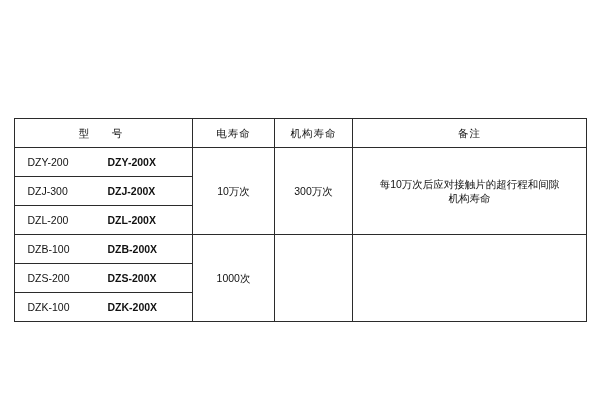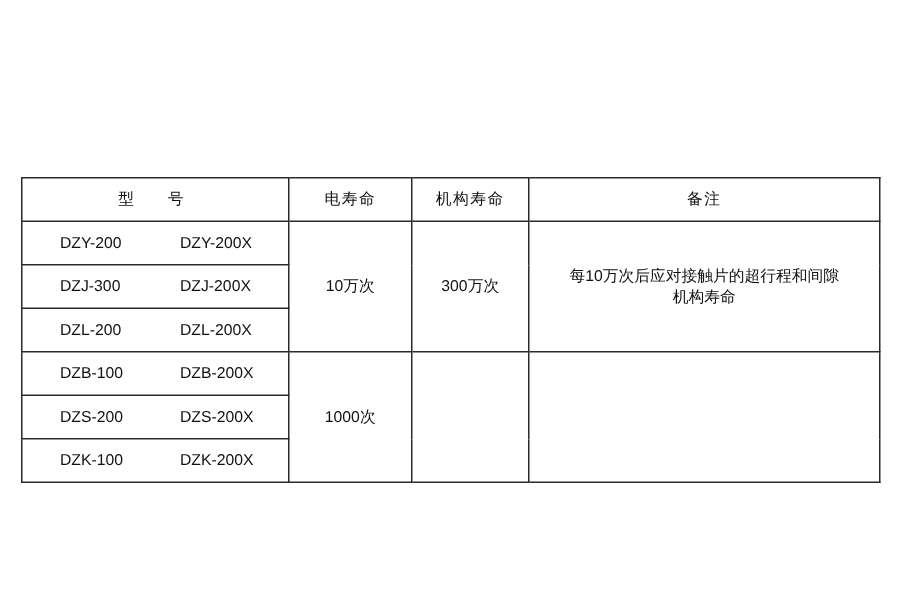--- a/index.html
+++ b/index.html
@@ -55,27 +55,27 @@
   }
   .hdr-model {
     letter-spacing: 6px;
     padding-left: 6px;
   }
   .model-cell {
     text-align: center;
   }
   .model-inner {
     display: flex;
-    justify-content: flex-end;
+    justify-content: center;
     align-items: center;
     gap: 18px;
     white-space: nowrap;
   }
   .model-a { display: inline-block; min-width: 62px; text-align: left; }
-  .model-b { display: inline-block; min-width: 72px; text-align: left; }
+  .model-b { display: inline-block; min-width: 72px; text-align: left; font-weight: bold; }
   .remark-cell {
     text-align: left;
     vertical-align: middle;
     padding: 4px 0 4px 16px;
     line-height: 1.9;
   }
   .remark-line {
     display: block;
     white-space: nowrap;
   }

